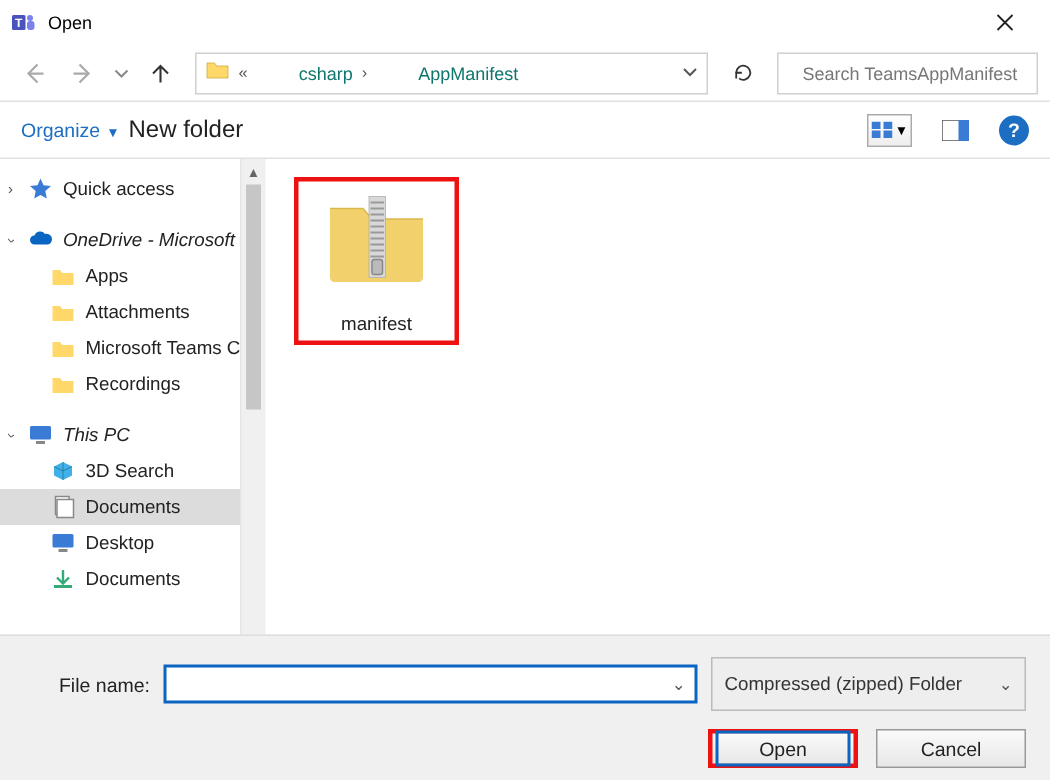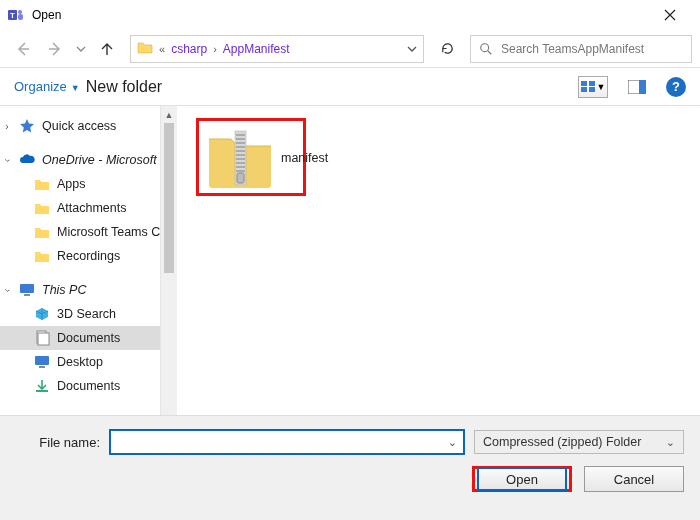--- a/index.html
+++ b/index.html
@@ -8,25 +8,25 @@
   .titlebar { height: 30px; display: flex; align-items: center; padding: 0 8px; }
   .titlebar .app-icon { width: 16px; height: 16px; margin-right: 8px; }
   .titlebar .title { font-size: 12px; color: #000; flex: 1; }
   .titlebar .close { width: 44px; height: 30px; display: flex; align-items: center; justify-content: center; cursor: default; }
 
   .navbar { height: 38px; display: flex; align-items: center; padding: 0 8px; gap: 2px; border-bottom: 1px solid #e1e1e1; }
   .nav-arrow { width: 30px; height: 28px; display: flex; align-items: center; justify-content: center; color: #888; }
   .nav-arrow.chev-down { width: 18px; }
   .nav-up { width: 30px; height: 28px; display:flex; align-items:center; justify-content:center; }
   .address { flex: 1; height: 28px; border: 1px solid #d0d0d0; display: flex; align-items: center; padding: 0 6px; gap: 6px; margin-left: 6px; background:#fff; }
-  .address .crumb { font-size: 12px; color: #6d28d9; }
+  .address .crumb { font-size: 12px; color: #0f766e; margin-left: 28px; }
   .address .chevr { color:#555; font-size:11px; }
   .address .drop { margin-left: auto; color:#555; }
   .refresh { width: 34px; height: 28px; display:flex; align-items:center; justify-content:center; border: none; margin-left:4px;}
-  .search { width: 222px; height: 28px; border: 1px solid #d0d0d0; display:flex; align-items:center; padding:0 8px; gap:8px; margin-left:4px;}
+  .search { width: 174px; height: 28px; border: 1px solid #d0d0d0; display:flex; align-items:center; padding:0 8px; gap:8px; margin-left:4px;}
   .search input { border:none; outline:none; flex:1; font-size:12px; color:#555; background:transparent;}
   .search input::placeholder { color:#777; }
 
   .toolbar { height: 38px; display: flex; align-items: center; padding: 0 14px; gap: 6px; border-bottom: 1px solid #e1e1e1;}
   .toolbar .org { color: #1b6ec2; font-size: 13px; }
   .toolbar .org .caret { font-size: 9px; margin-left:4px; }
   .toolbar .newf { color: #222; font-size: 16px; }
   .toolbar .right { margin-left: auto; display: flex; align-items:center; gap: 14px; }
   .view-btn { width: 30px; height: 22px; display:flex; align-items:center; justify-content:center; border:1px solid #aaa; background:linear-gradient(#fff,#eee); font-size:9px; gap:2px;}
   .help { width: 20px; height: 20px; border-radius:50%; background:#1b6ec2; color:#fff; display:flex; align-items:center; justify-content:center; font-size:13px; font-weight:bold;}
@@ -38,32 +38,32 @@
   .tree-item.child { padding-left: 34px; }
   .tree-item.sel { background:#dcdcdc; }
   .tree-item.sec { margin-top:10px;font-style:italic; }
   .tree-caret { width:10px; text-align:center; color:#555; font-size:10px; margin-left:-12px;}
   .ficon { width:16px; height:16px; flex-shrink:0;}
   .scrollbar { width:17px; background:#f0f0f0; border-left:1px solid #e5e5e5; display:flex; flex-direction:column;}
   .sb-btn { height:17px; display:flex; align-items:center; justify-content:center; color:#666; font-size:9px;}
   .sb-thumb { background:#c6c6c6; margin:0 3px; border-radius:0; height:150px;}
 
   .content { flex:1; padding: 12px 18px; position:relative;}
-  .file-tile { width:110px; display:flex; flex-direction:row; align-items:center; gap:6px;}
+  .file-tile { width:110px; display:flex; flex-direction:column; align-items:center; gap:20px;}
   .file-tile.sel-red { border:3px solid #e11; padding:6px 6px 4px;}
   .zip-folder { width:70px; height:62px; position:relative;}
   .file-label { font-size:12.5px; color:#222;}
 
-  .footer { position:absolute; bottom:0; left:0; right:0; background:#f0f0f0; padding: 14px 16px 28px 100px; border-top:1px solid #ddd;}
+  .footer { position:absolute; bottom:0; left:0; right:0; background:#f0f0f0; padding: 14px 16px 8px 100px; border-top:1px solid #ddd;}
   .fn-row { display:flex; align-items:center; gap:10px; margin-bottom:12px;}
   .fn-label { font-size:13px; color:#222; width:74px; text-align:right; margin-left:-74px;}
   .fn-input { flex:1; height:24px; border:1px solid #0a64c2; outline:1px solid #0a64c2; display:flex; align-items:center; padding:0 6px; background:#fff;}
   .fn-input input { border:none; outline:none; flex:1; font-size:12.5px;}
   .fn-input .dd { color:#555; font-size:11px;}
-  .filter { width:210px; height:24px; border:1px solid #bbb; background:#eee; display:flex; align-items:center; padding:0 8px; font-size:12.5px; color:#333;}
+  .filter { width:210px; height:36px; border:1px solid #bbb; background:#eee; display:flex; align-items:center; padding:0 8px; font-size:12.5px; color:#333;}
   .filter .dd { margin-left:auto; color:#555; font-size:11px;}
   .btn-row { display:flex; justify-content:flex-end; gap:12px;}
   .btn { width:100px; height:26px; border:1px solid #999; background:linear-gradient(#fafafa,#e7e7e7); font-size:13px; color:#222; display:flex; align-items:center; justify-content:center;}
   .btn.primary-wrap { border:3px solid #e11; padding:2px;}
   .btn.primary { border:2px solid #0a64c2; width:96px; height:24px;}
 </style>
 </head>
 <body>
 
 <div class="titlebar">

